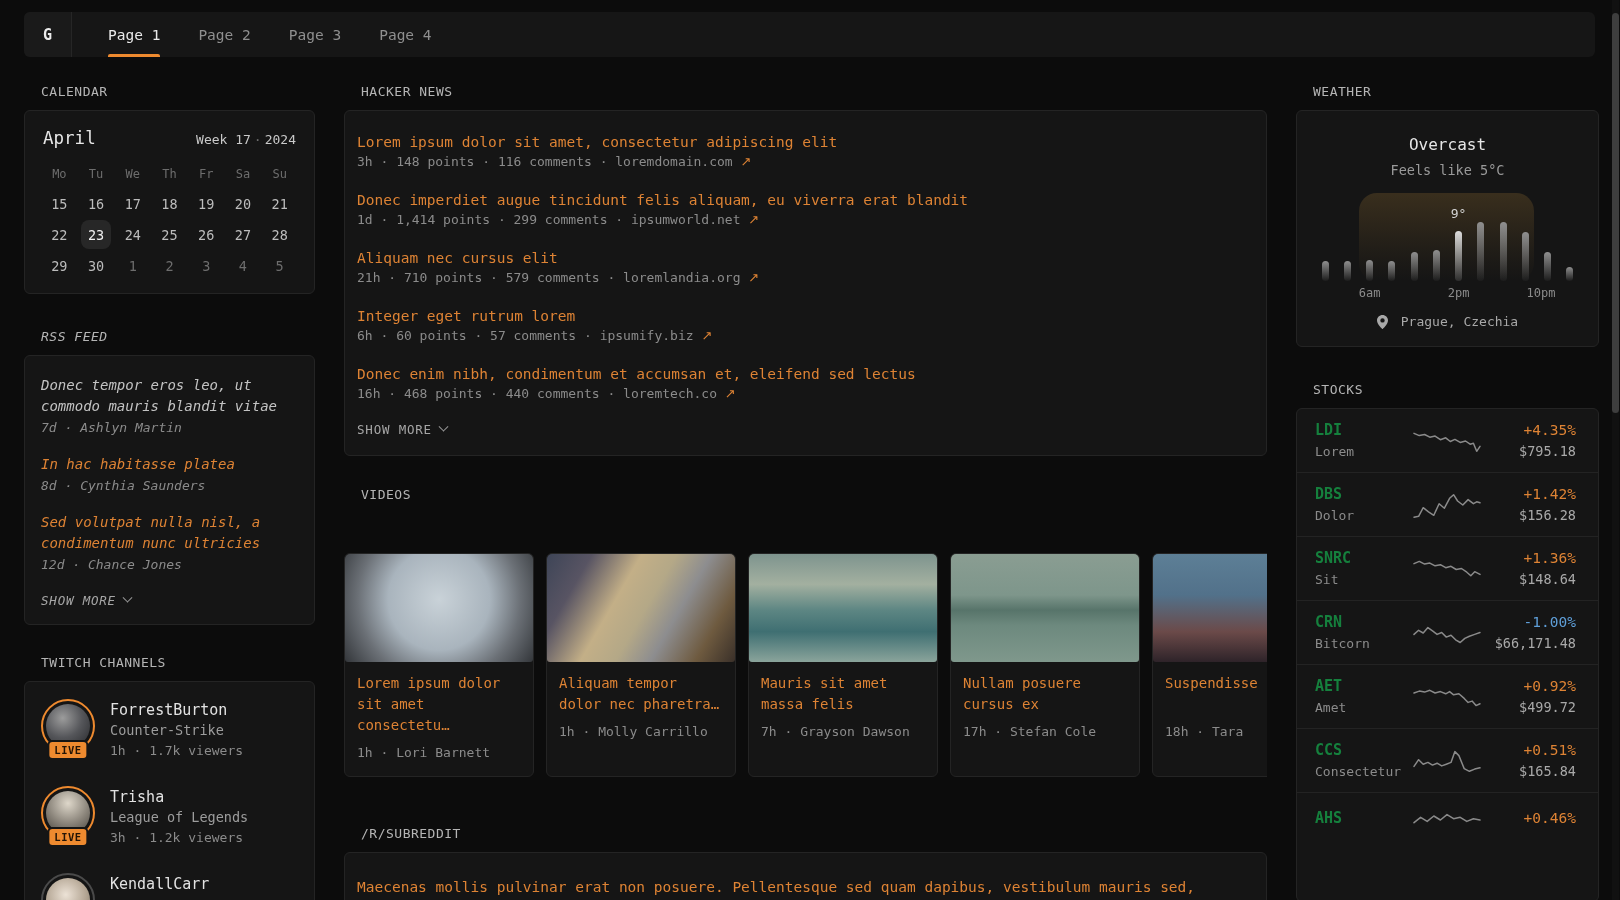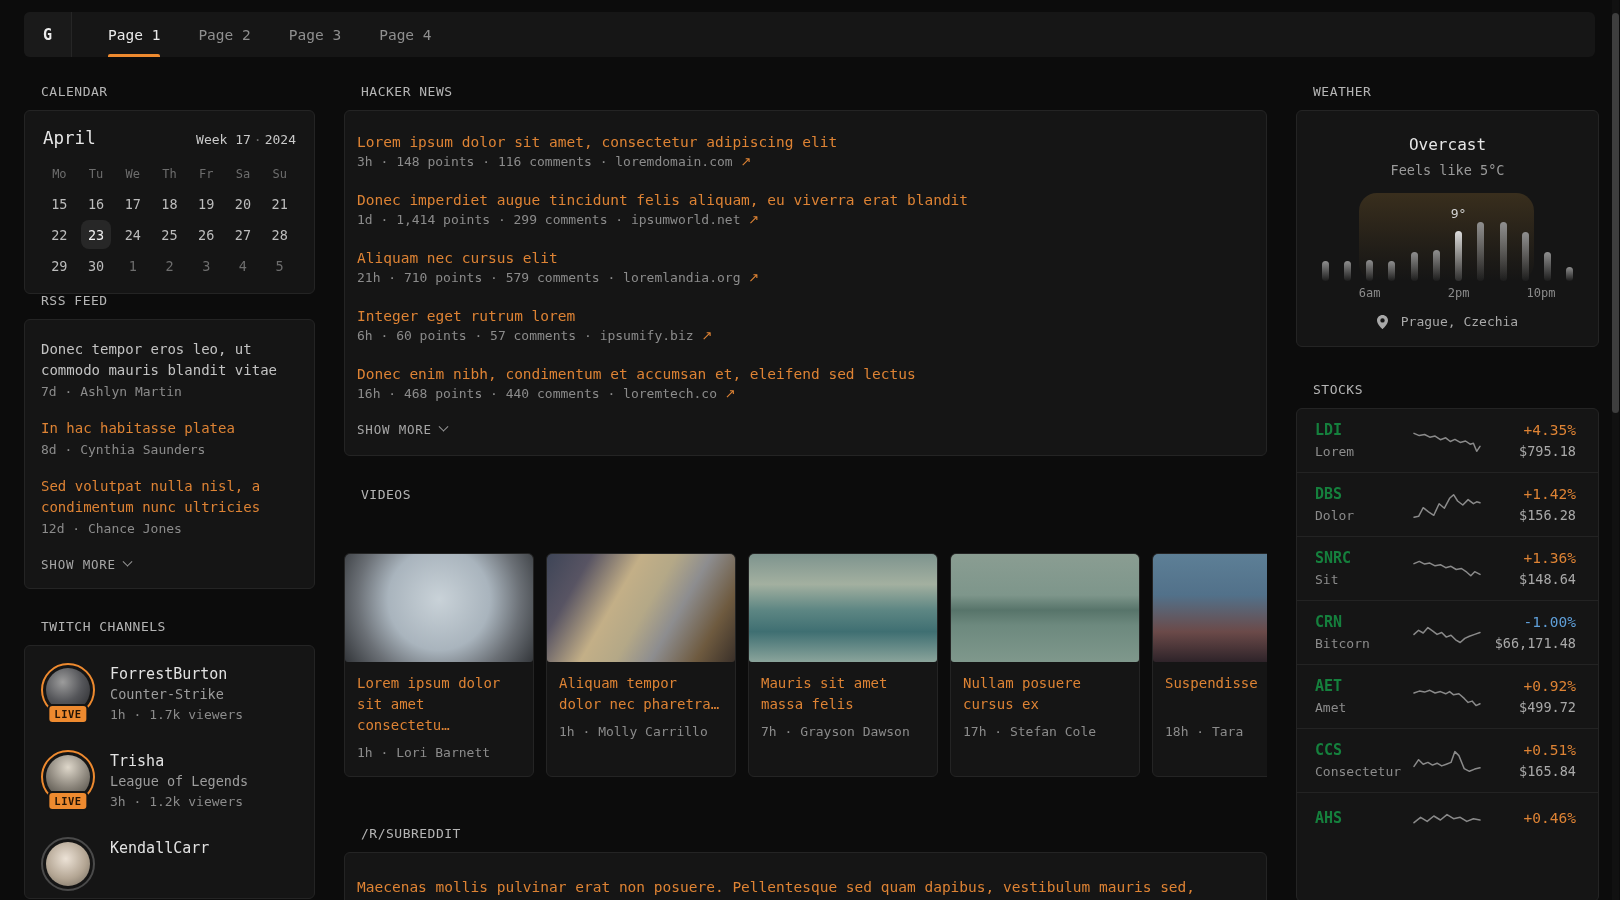--- a/index.html
+++ b/index.html
@@ -17,21 +17,21 @@
   .tabs{display:flex;margin-left:17px;}
   .tab{position:relative;padding:0 19px;display:flex;align-items:center;font-size:14.5px;color:#8f8f8f;cursor:pointer;}
   .tab.active{color:#e9e9e9;}
   .tab.active::after{content:"";position:absolute;left:19px;right:19px;bottom:0;height:3px;border-radius:2px 2px 0 0;background:var(--orange-bright);}
 
   
   .columns{display:grid;grid-template-columns:291px 923px 303px;column-gap:29px;padding:28px 0 0 24px;align-items:start;}
   .section-title{font-size:13px;letter-spacing:.5px;color:#b5b5b5;font-weight:400;margin:0 0 11px 17px;line-height:14px;}
   .card{background:var(--card);border:1px solid var(--border);border-radius:6px;}
   .sec{margin-top:0;}
-  .sec-rss{} .sec-twitch{margin-top:31px;}
+  .sec-rss{margin-top:36px;font-style:italic;} .sec-twitch{margin-top:31px;}
   .sec-videos{margin-top:32px;} .sec-sub{margin-top:50px;} .sec-stocks{margin-top:36px;}
 
   
   .cal-card{padding:17px 16px 12px;}
   .cal-head{display:flex;justify-content:space-between;align-items:baseline;padding:0 2px;margin-bottom:13px;}
   .cal-month{font-size:17.5px;color:#e6e6e6;font-weight:500;}
   .cal-week{font-size:13px;color:#c9c9c9;}
   .cal-week .sep{color:var(--dimmer);padding:0 3px;}
   .cal-grid{display:grid;grid-template-columns:repeat(7,1fr);text-align:center;}
   .cal-dow{font-size:12px;color:var(--dimmer);height:27px;line-height:27px;}

